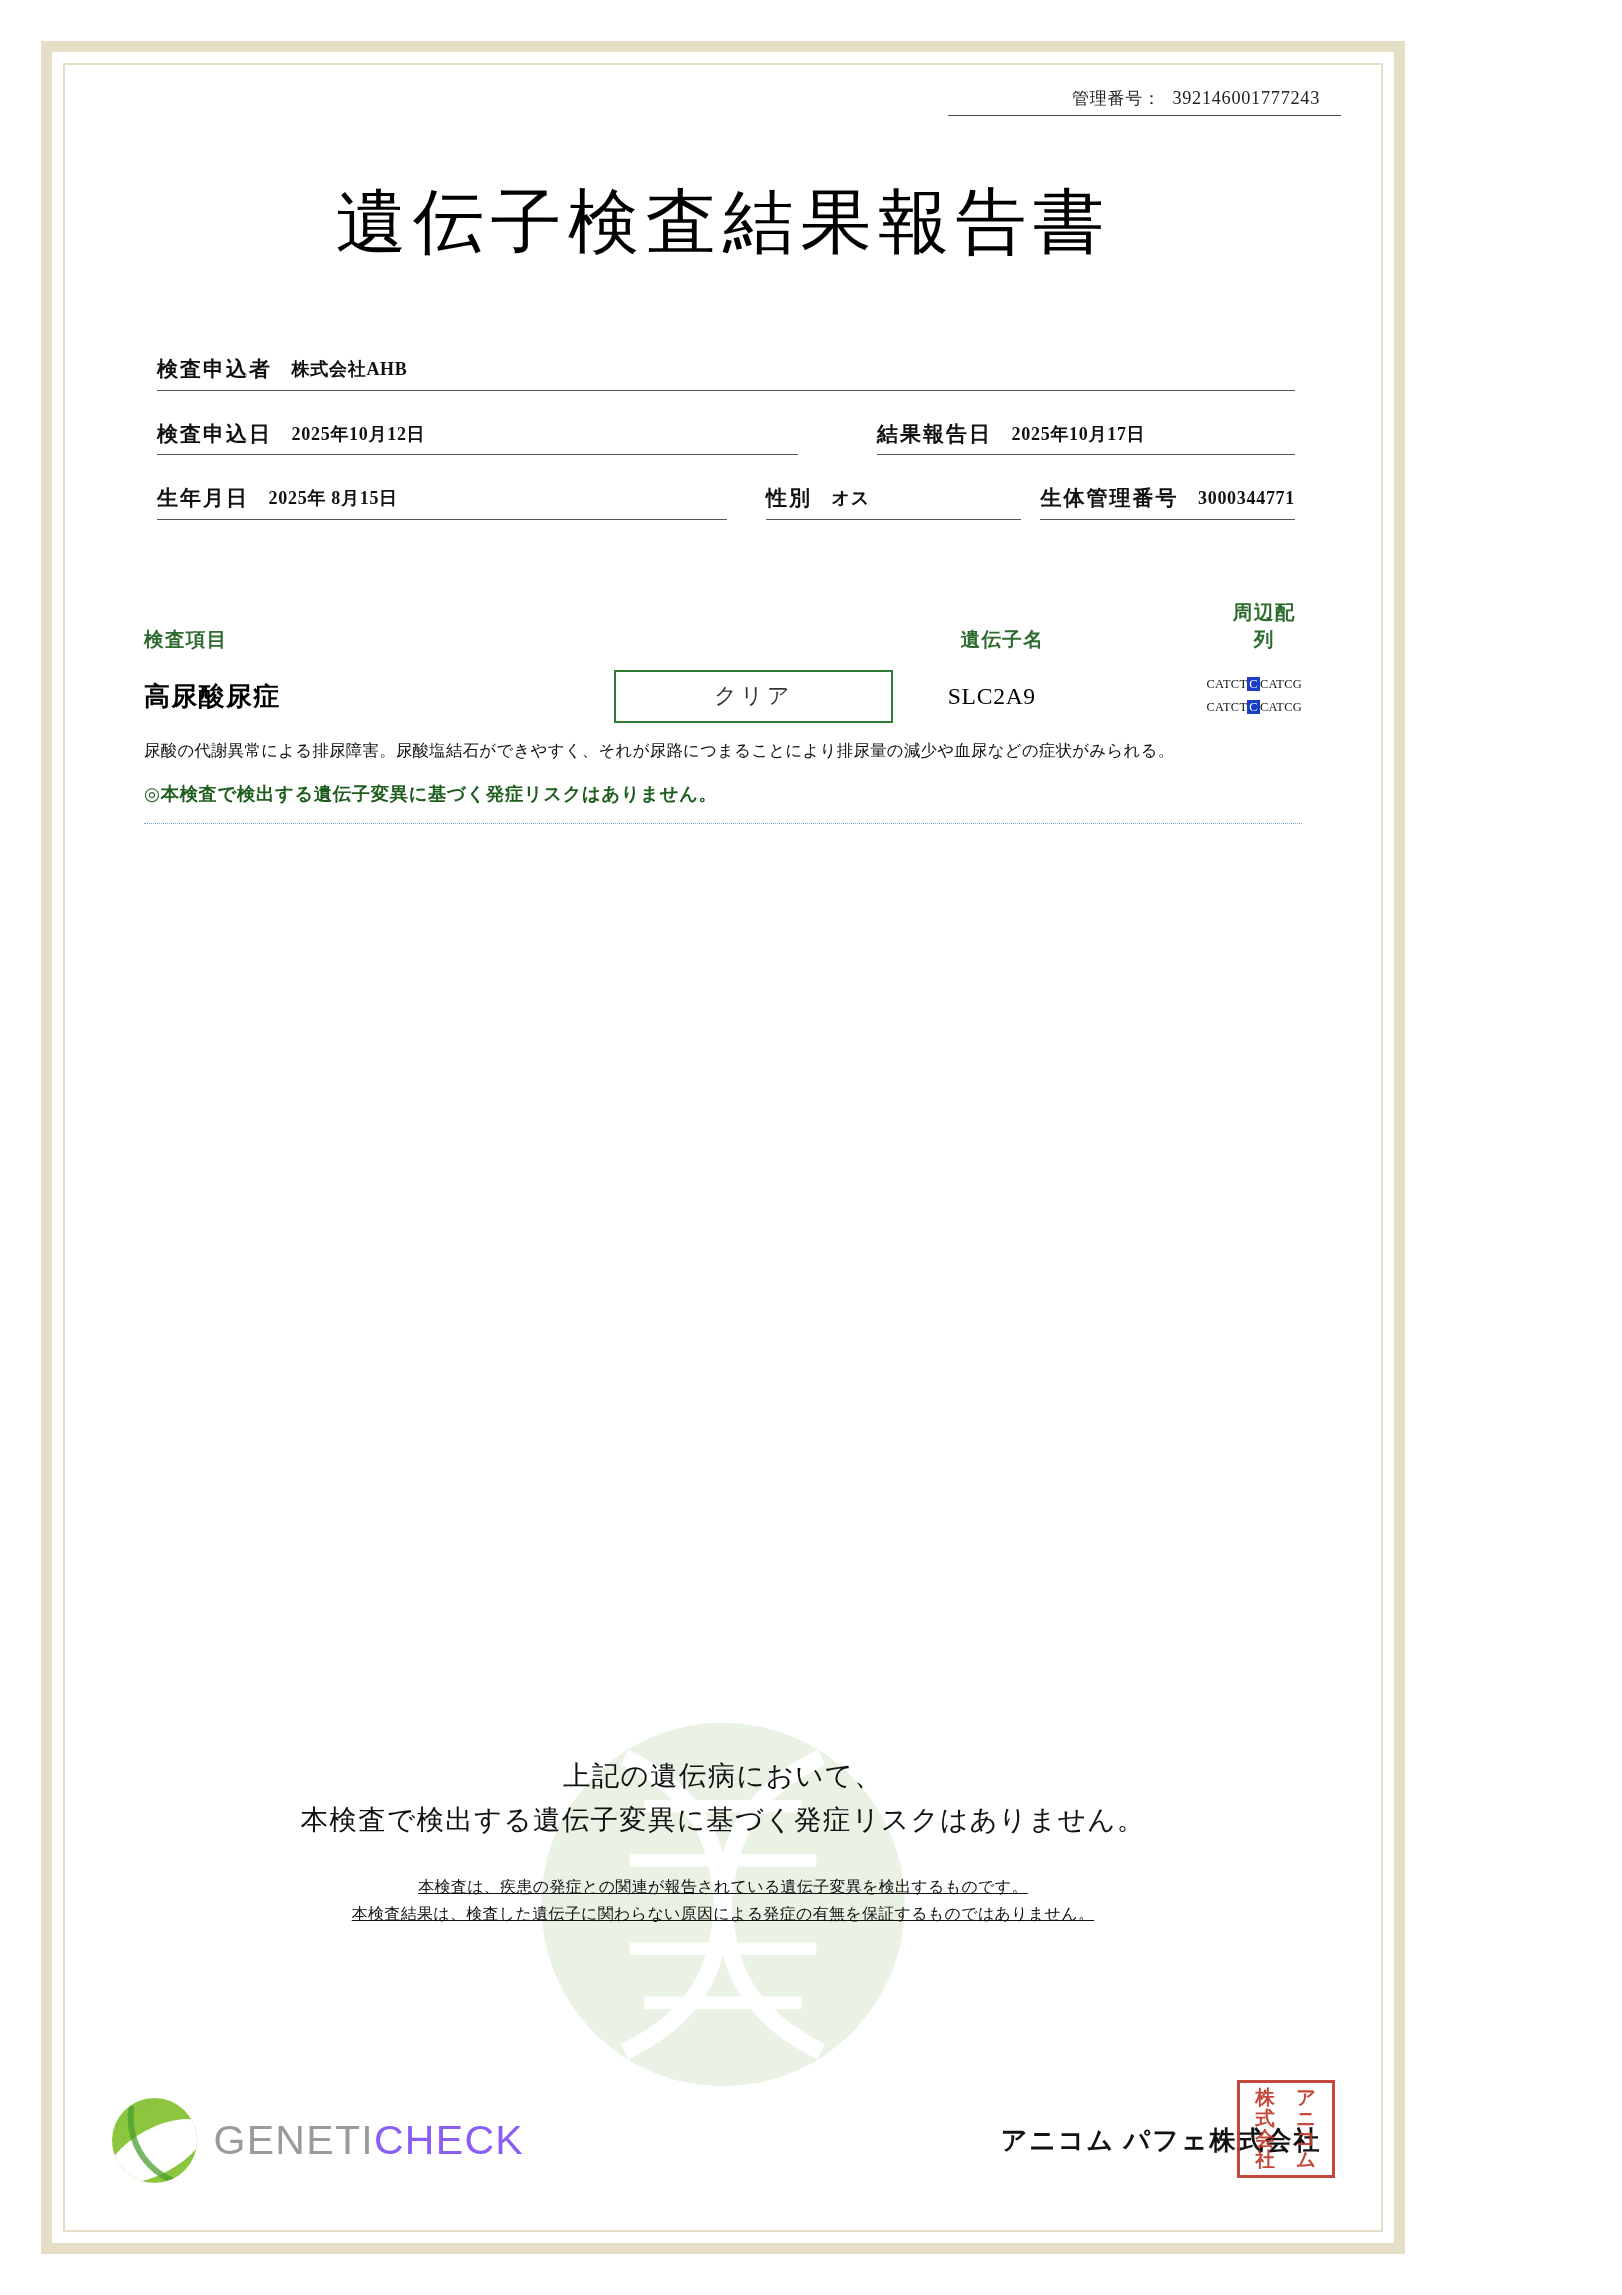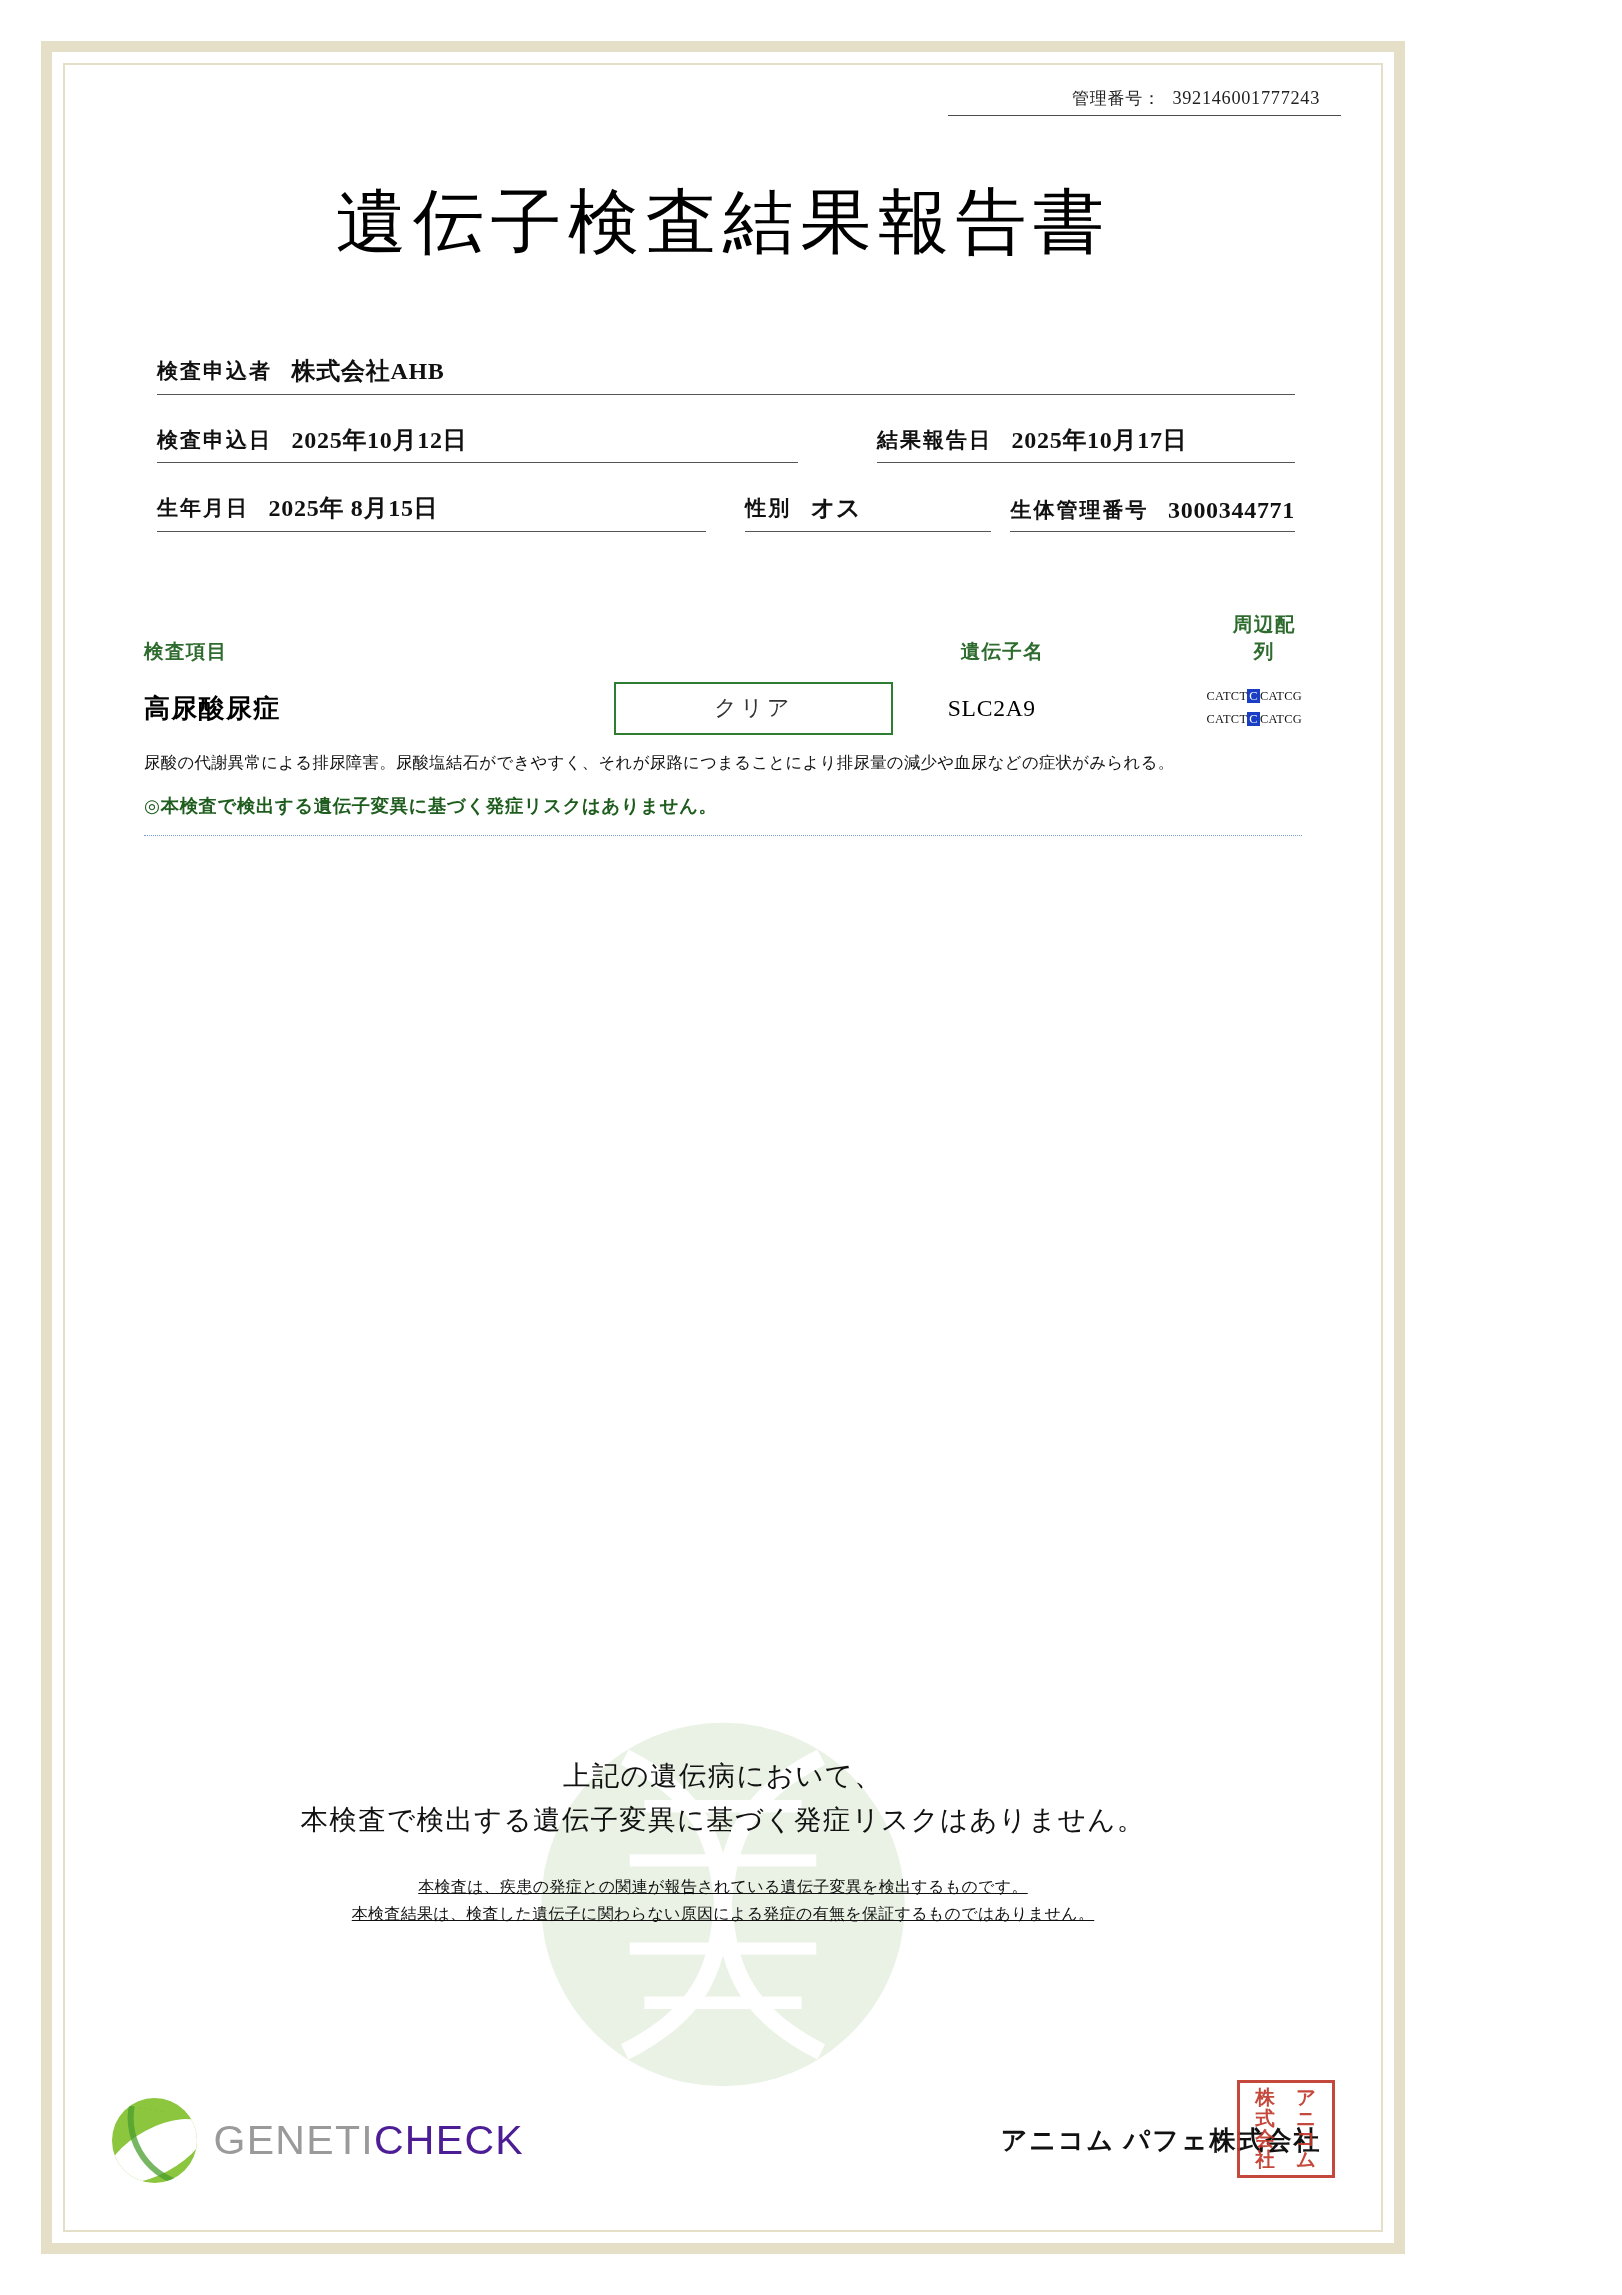--- a/index.html
+++ b/index.html
@@ -106,21 +106,21 @@
   }
   .field .lbl {
     font-size: 21px;
     font-weight: bold;
     letter-spacing: 2px;
     white-space: nowrap;
     margin-right: 19.6px;
     color: #111;
   }
   .field .val {
-    font-size: 24px;
+    font-size: 18px;
     letter-spacing: 0.7px;
     white-space: nowrap;
     color: #111;
     font-weight: bold;
   }
 
   .f-applicant { flex: 1 1 auto; }
   .f-appdate   { width: 641px; margin-right: 79px;}
   .f-repdate   { flex: 1 1 auto; }
   .f-species   { width: 419px; margin-right: 59px;}
@@ -296,21 +296,21 @@
     border-radius: 0 0 0 100%;
     transform: rotate(10deg);
     opacity: 0.75;
   }
   .logo-text {
     font-family: "Liberation Sans", sans-serif;
     font-size: 41px;
     letter-spacing: 1.3px;
   }
   .logo-text .g1 { color: #9a9a9a; }
-  .logo-text .g2 { color: #4c1d95; }
+  .logo-text .g2 { color: #8b5cf6; }
 
   .company {
     position: absolute;
     right: 19.6px;
     bottom: 38px;
     font-size: 26px;
     letter-spacing: 2px;
     color: #111;
     font-weight: bold;
   }

